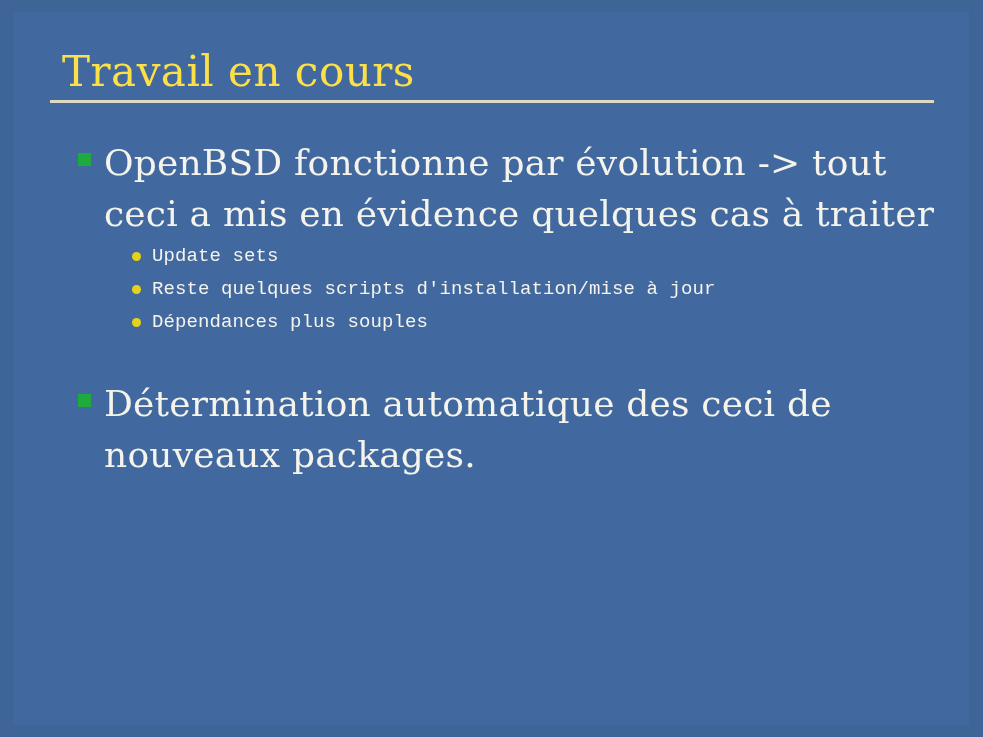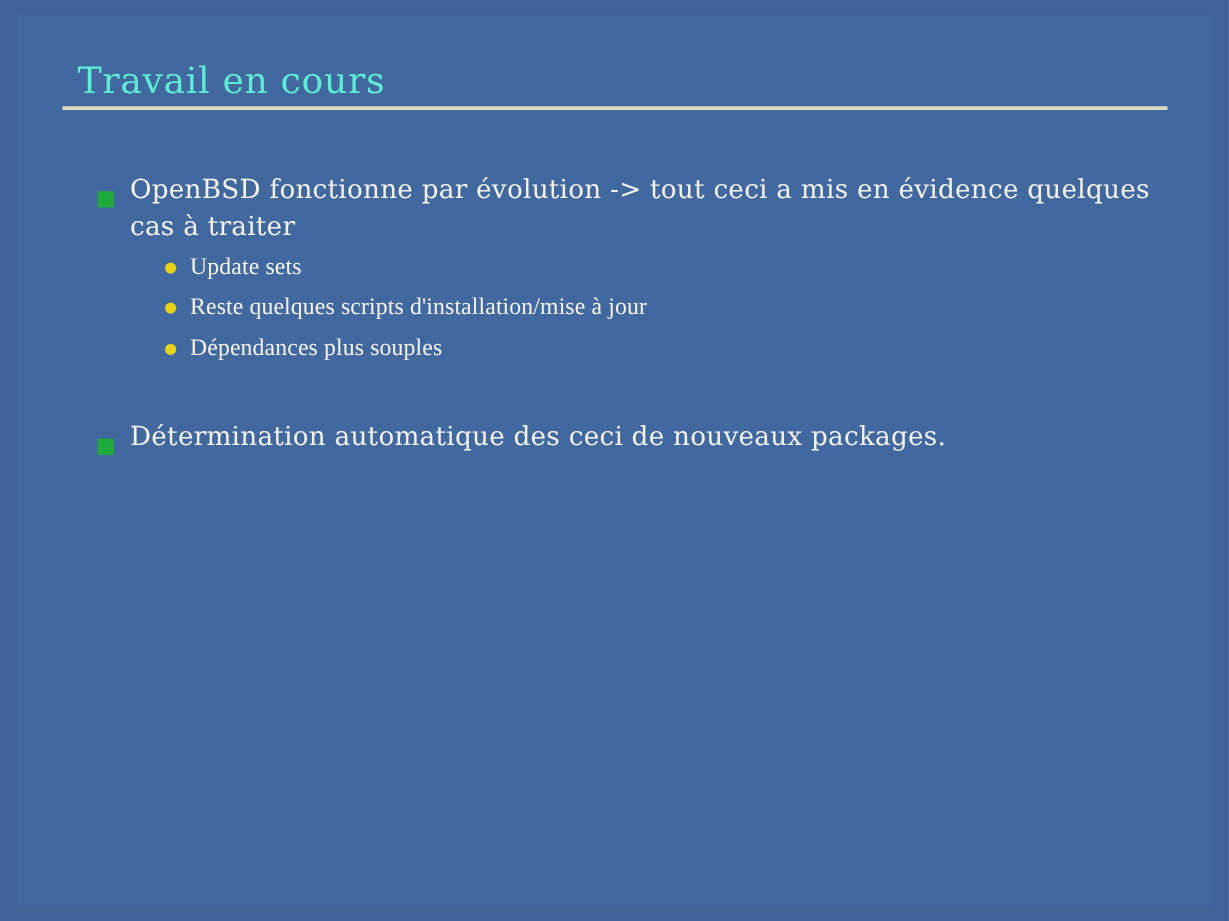--- a/index.html
+++ b/index.html
@@ -35,23 +35,23 @@
     background: #42699f;
   }
   .title-wrap {
     position: absolute;
     left: 36px;
     top: 36px;
     width: 886px;
   }
   .slide-title {
     font-family: "DejaVu Serif", serif;
-    font-size: 29px;
+    font-size: 42px;
     font-weight: normal;
-    color: #5eead4;
+    color: #fde047;
     letter-spacing: 0.5px;
     line-height: 1.15;
     margin: 0;
     padding-left: 12px;
     white-space: nowrap;
   }
   .title-rule {
     margin-top: 4px;
     height: 3px;
     background: #ded9c2;
@@ -73,21 +73,21 @@
     left: 12px;
     top: 16px;
     width: 13px;
     height: 13px;
     background: #1faa3c;
     display: block;
   }
   .l1 .txt {
     display: block;
     font-family: "DejaVu Serif", serif;
-    font-size: 21px;
+    font-size: 36px;
     color: #f4f3ec;
     line-height: 1.42;
     letter-spacing: 0.2px;
   }
   .sub {
     margin-top: 2px;
     margin-bottom: 2px;
     padding-left: 20px;
   }
   .l2 {
@@ -100,21 +100,21 @@
     left: 8px;
     top: 11px;
     width: 9px;
     height: 9px;
     border-radius: 50%;
     background: #e8d11a;
     display: block;
   }
   .l2 .txt {
     display: block;
-    font-family: Liberation Serif, serif;
+    font-family: Liberation Mono, monospace;
     font-size: 19px;
     color: #f4f3ec;
     line-height: 1.62;
     letter-spacing: 0.1px;
   }
   .gap-lg { height: 34px; }
   .gap-md { height: 36px; }
 </style>
 </head>
 <body>

